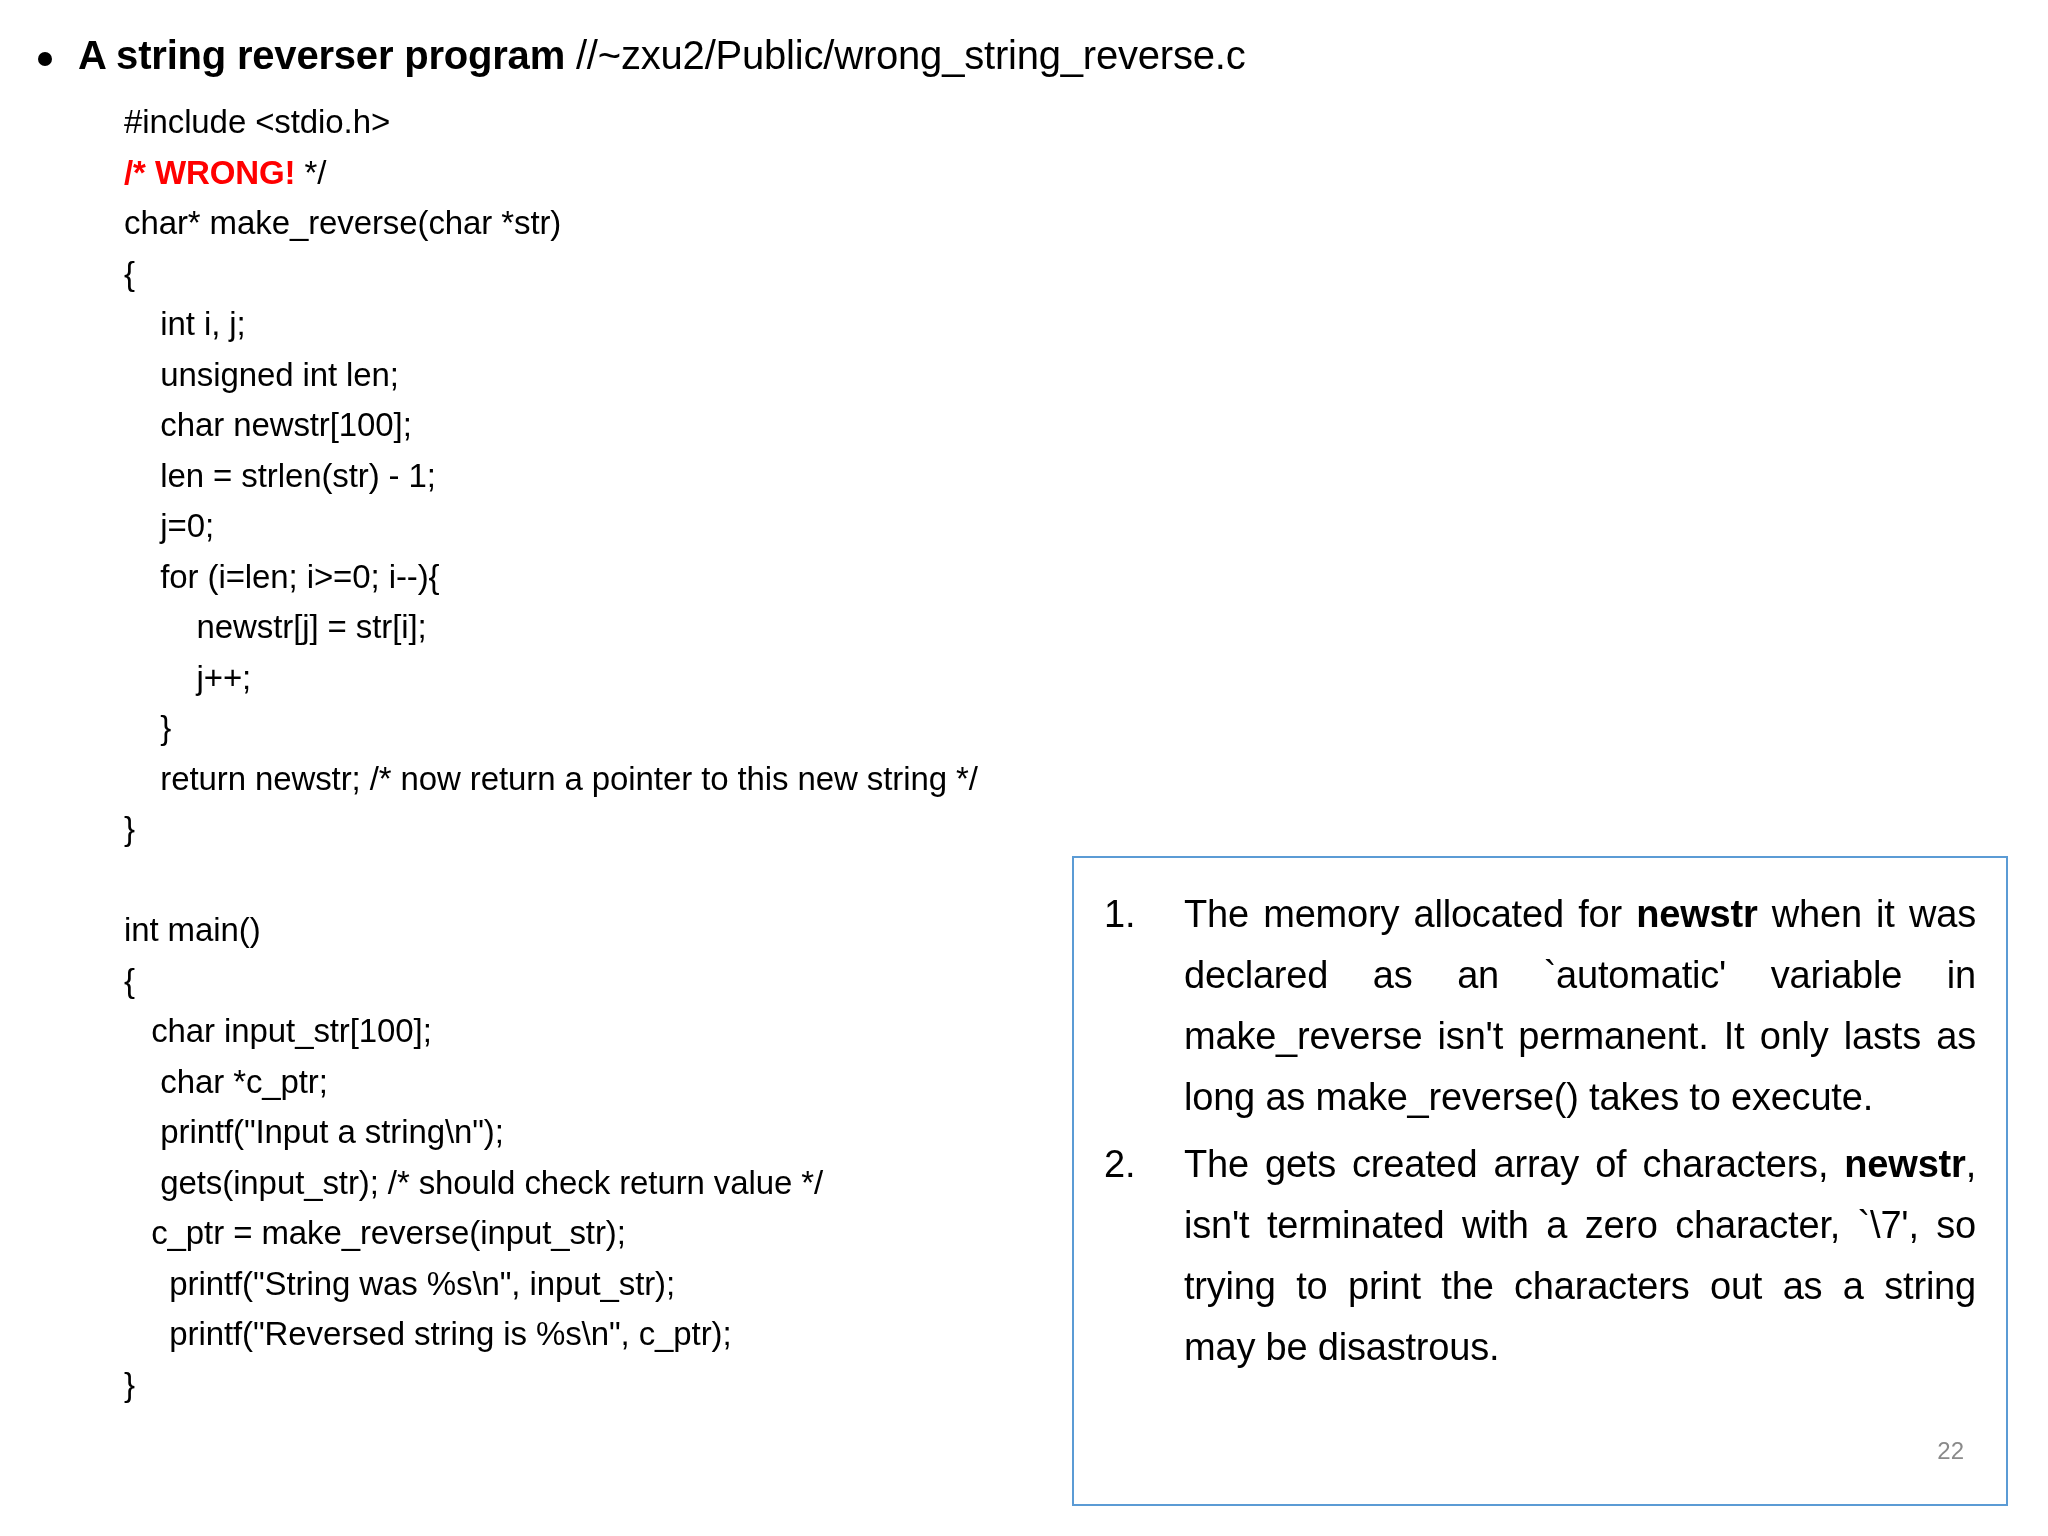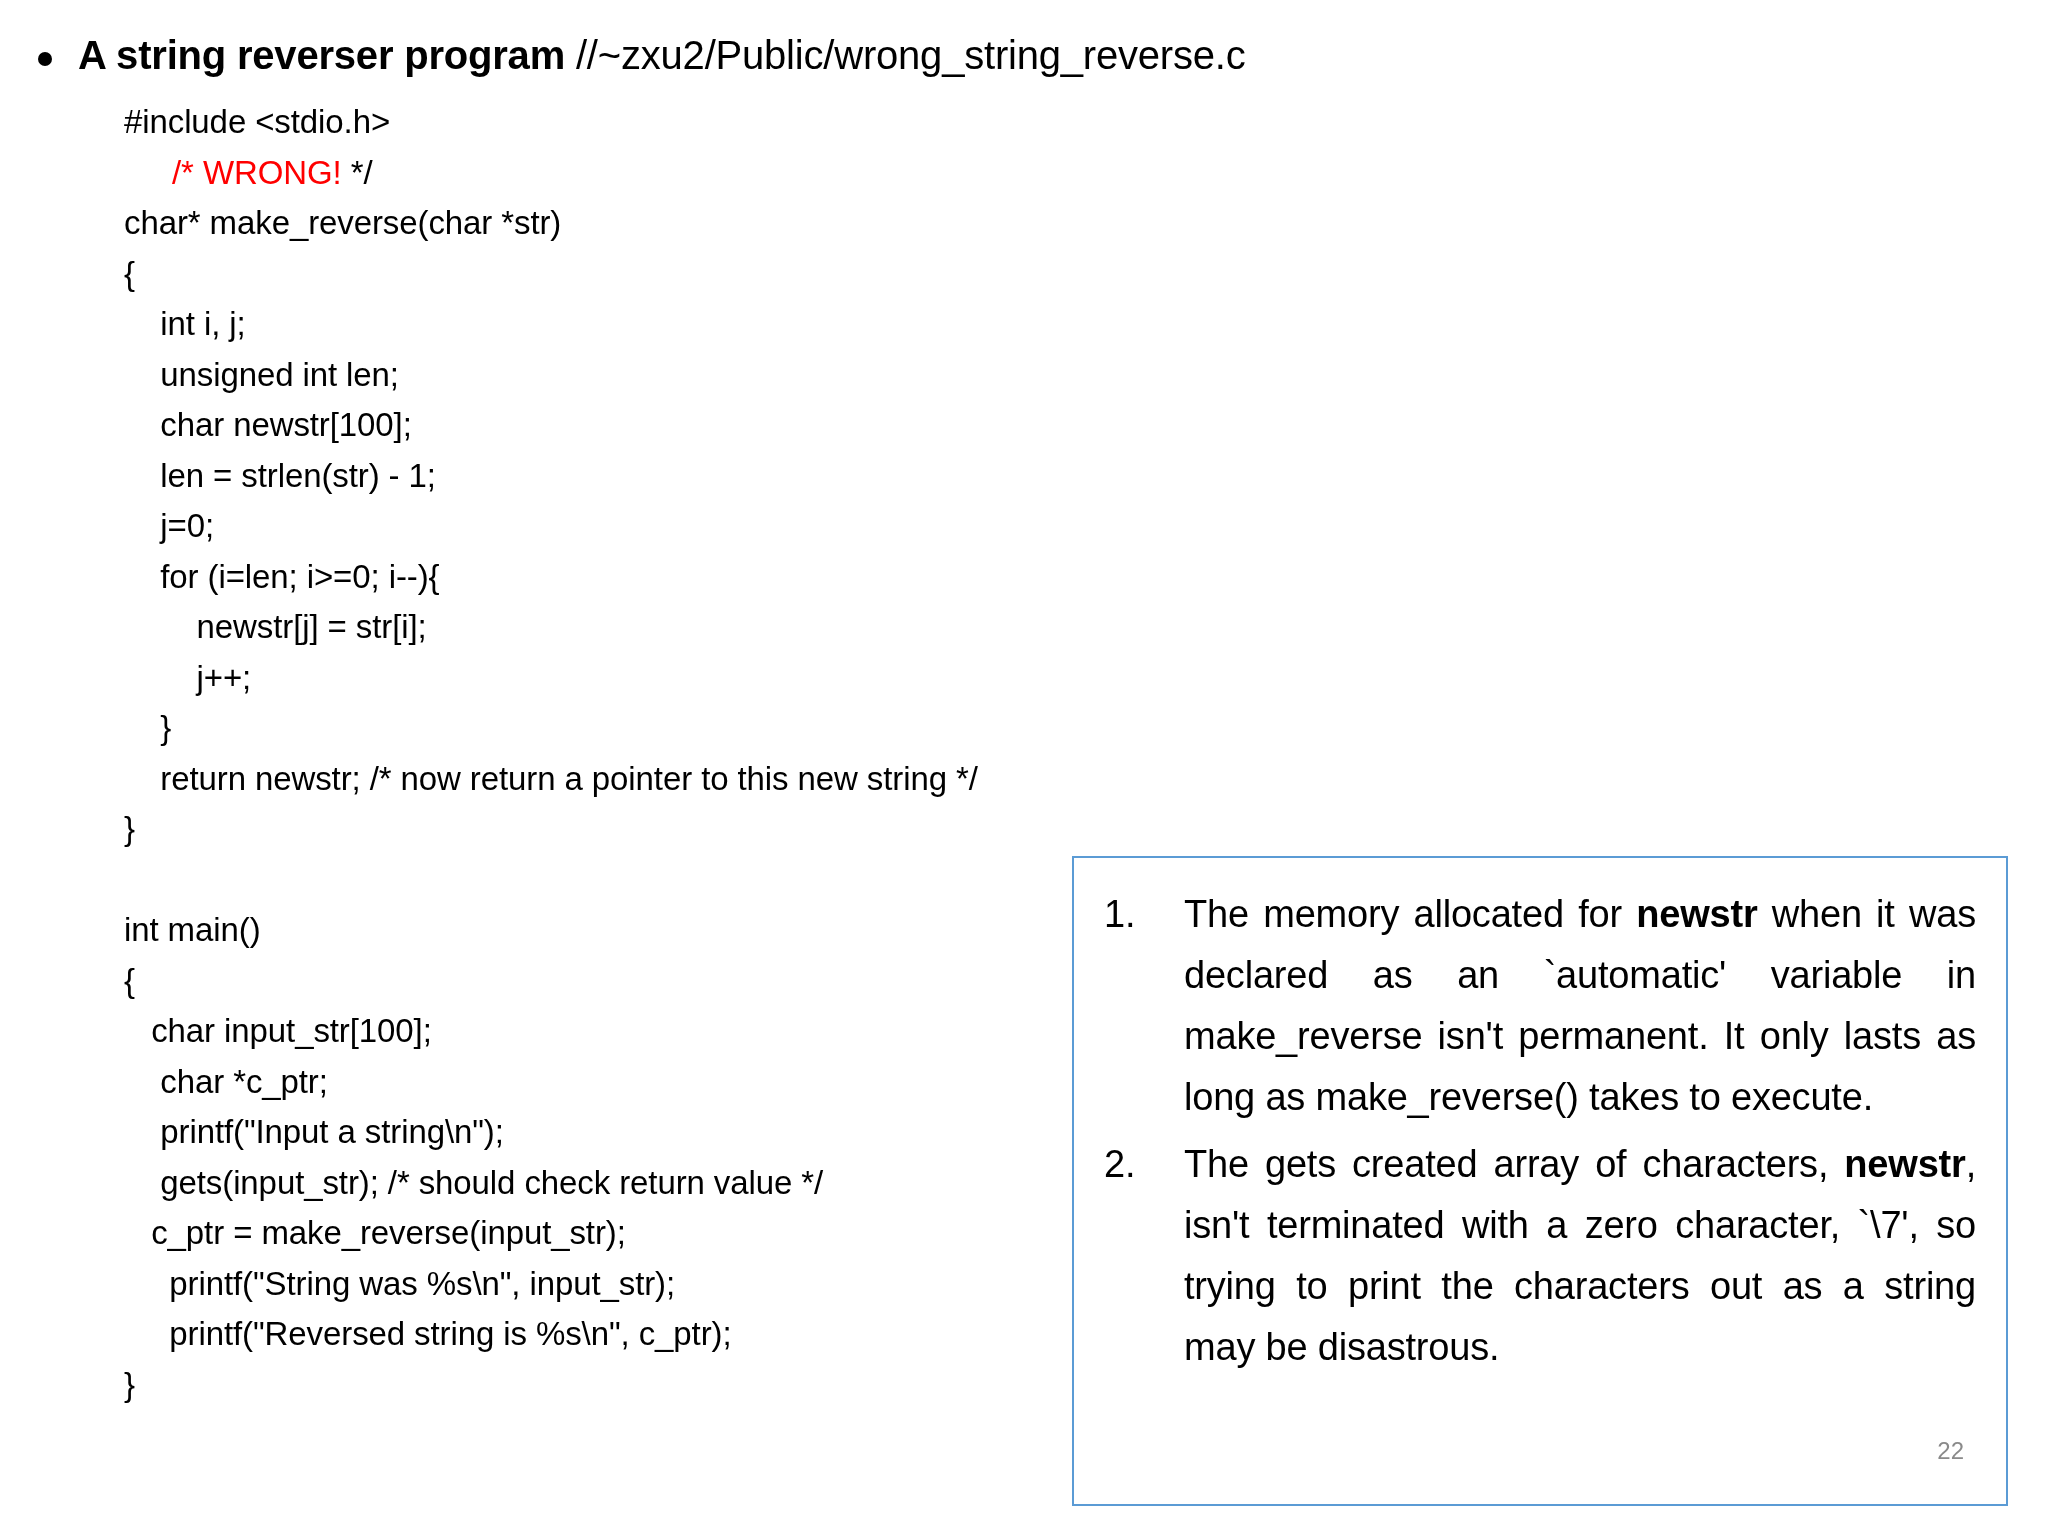--- a/index.html
+++ b/index.html
@@ -59,22 +59,21 @@
   }
   .code-line {
     height: 50.5px;
     white-space: pre;
   }
   .code-line.blank {
     height: 50.5px;
   }
   .wrong {
     color: #ff0000;
-    font-weight: normal;
-    margin-left: 48px;
+    font-weight: bold;
   }
 
   
   .callout {
     position: absolute;
     left: 1072px;
     top: 856px;
     width: 936px;
     height: 650px;
     border: 2px solid #5b9bd5;

